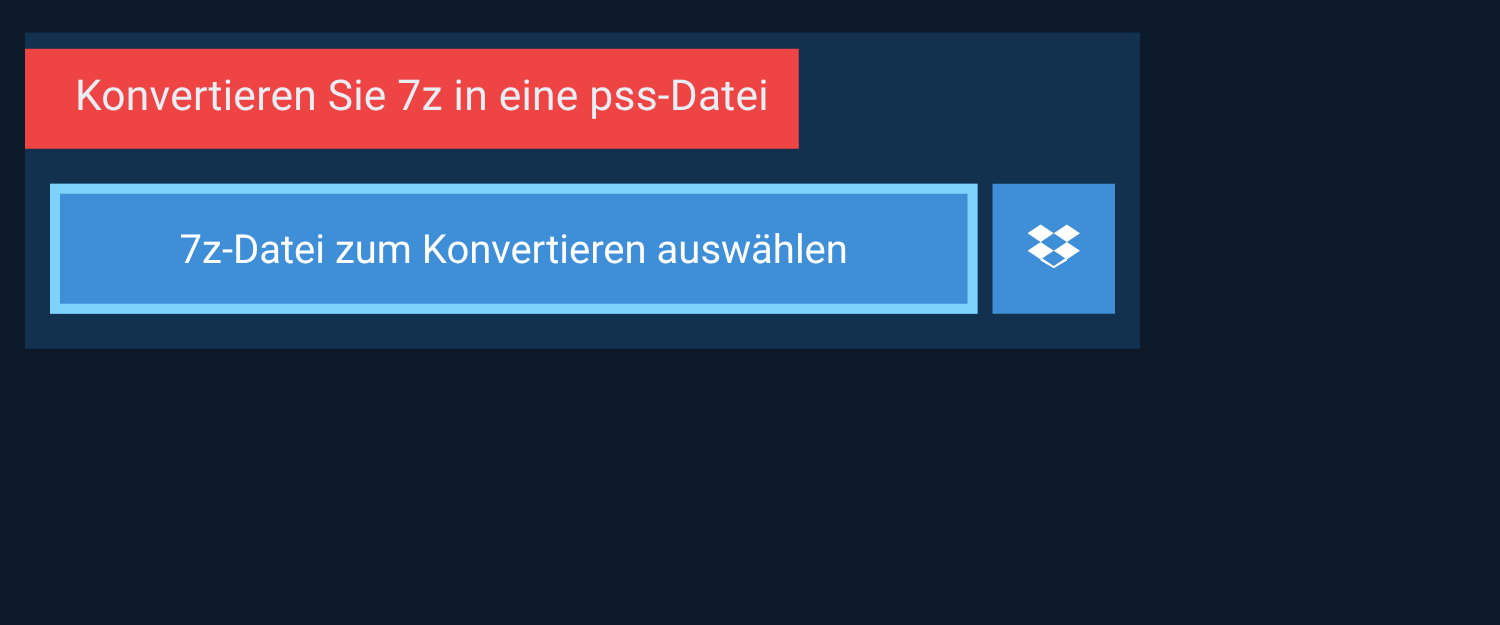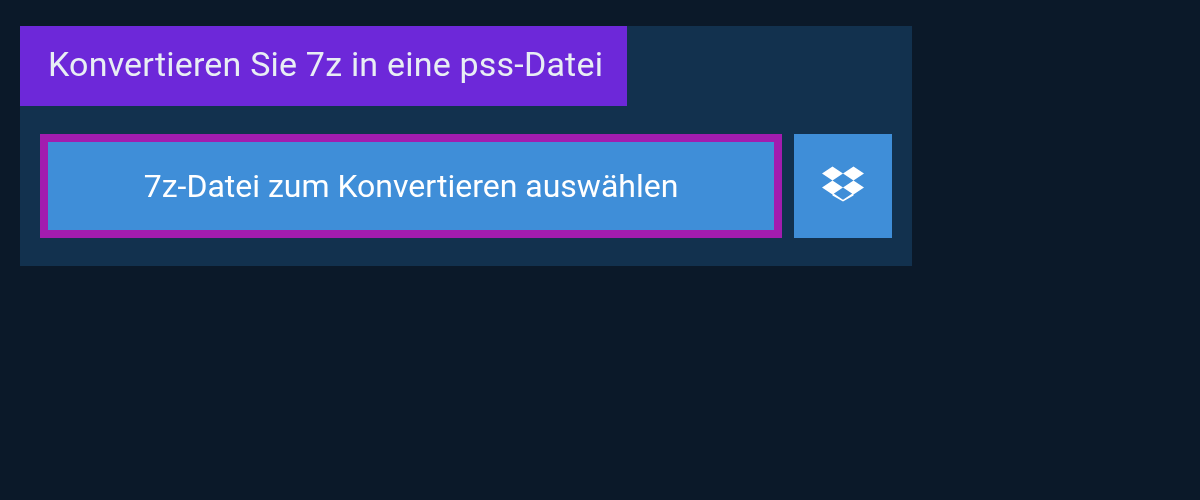--- a/index.html
+++ b/index.html
@@ -15,41 +15,42 @@
       overflow: hidden;
     }
     .panel {
       position: absolute;
       left: 20px;
       top: 26px;
       width: 892px;
       background: #12314e;
     }
     .title-bar {
-      padding: 18px 24px 22px 28px;
+      padding: 18px 24px 22px 40px;
       display: inline-block;
-      background: #6d28d9;
+      background: #ef4444;
+      margin-top: 13px;
     }
     .title-text {
       color: #e8eef4;
       font-size: 34px;
       font-weight: 400;
       letter-spacing: 0.2px;
     }
     .button-row {
       display: flex;
       gap: 12px;
       padding: 28px 20px 28px 20px;
       align-items: stretch;
     }
     .select-button {
       flex: 0 0 742px;
       height: 104px;
       background: #3f8ed8;
-      border: 8px solid #a21caf;
+      border: 8px solid #7dd3fc;
       display: flex;
       align-items: center;
       justify-content: center;
       cursor: pointer;
     }
     .select-button-text {
       color: #ffffff;
       font-size: 32px;
       font-weight: 400;
     }

